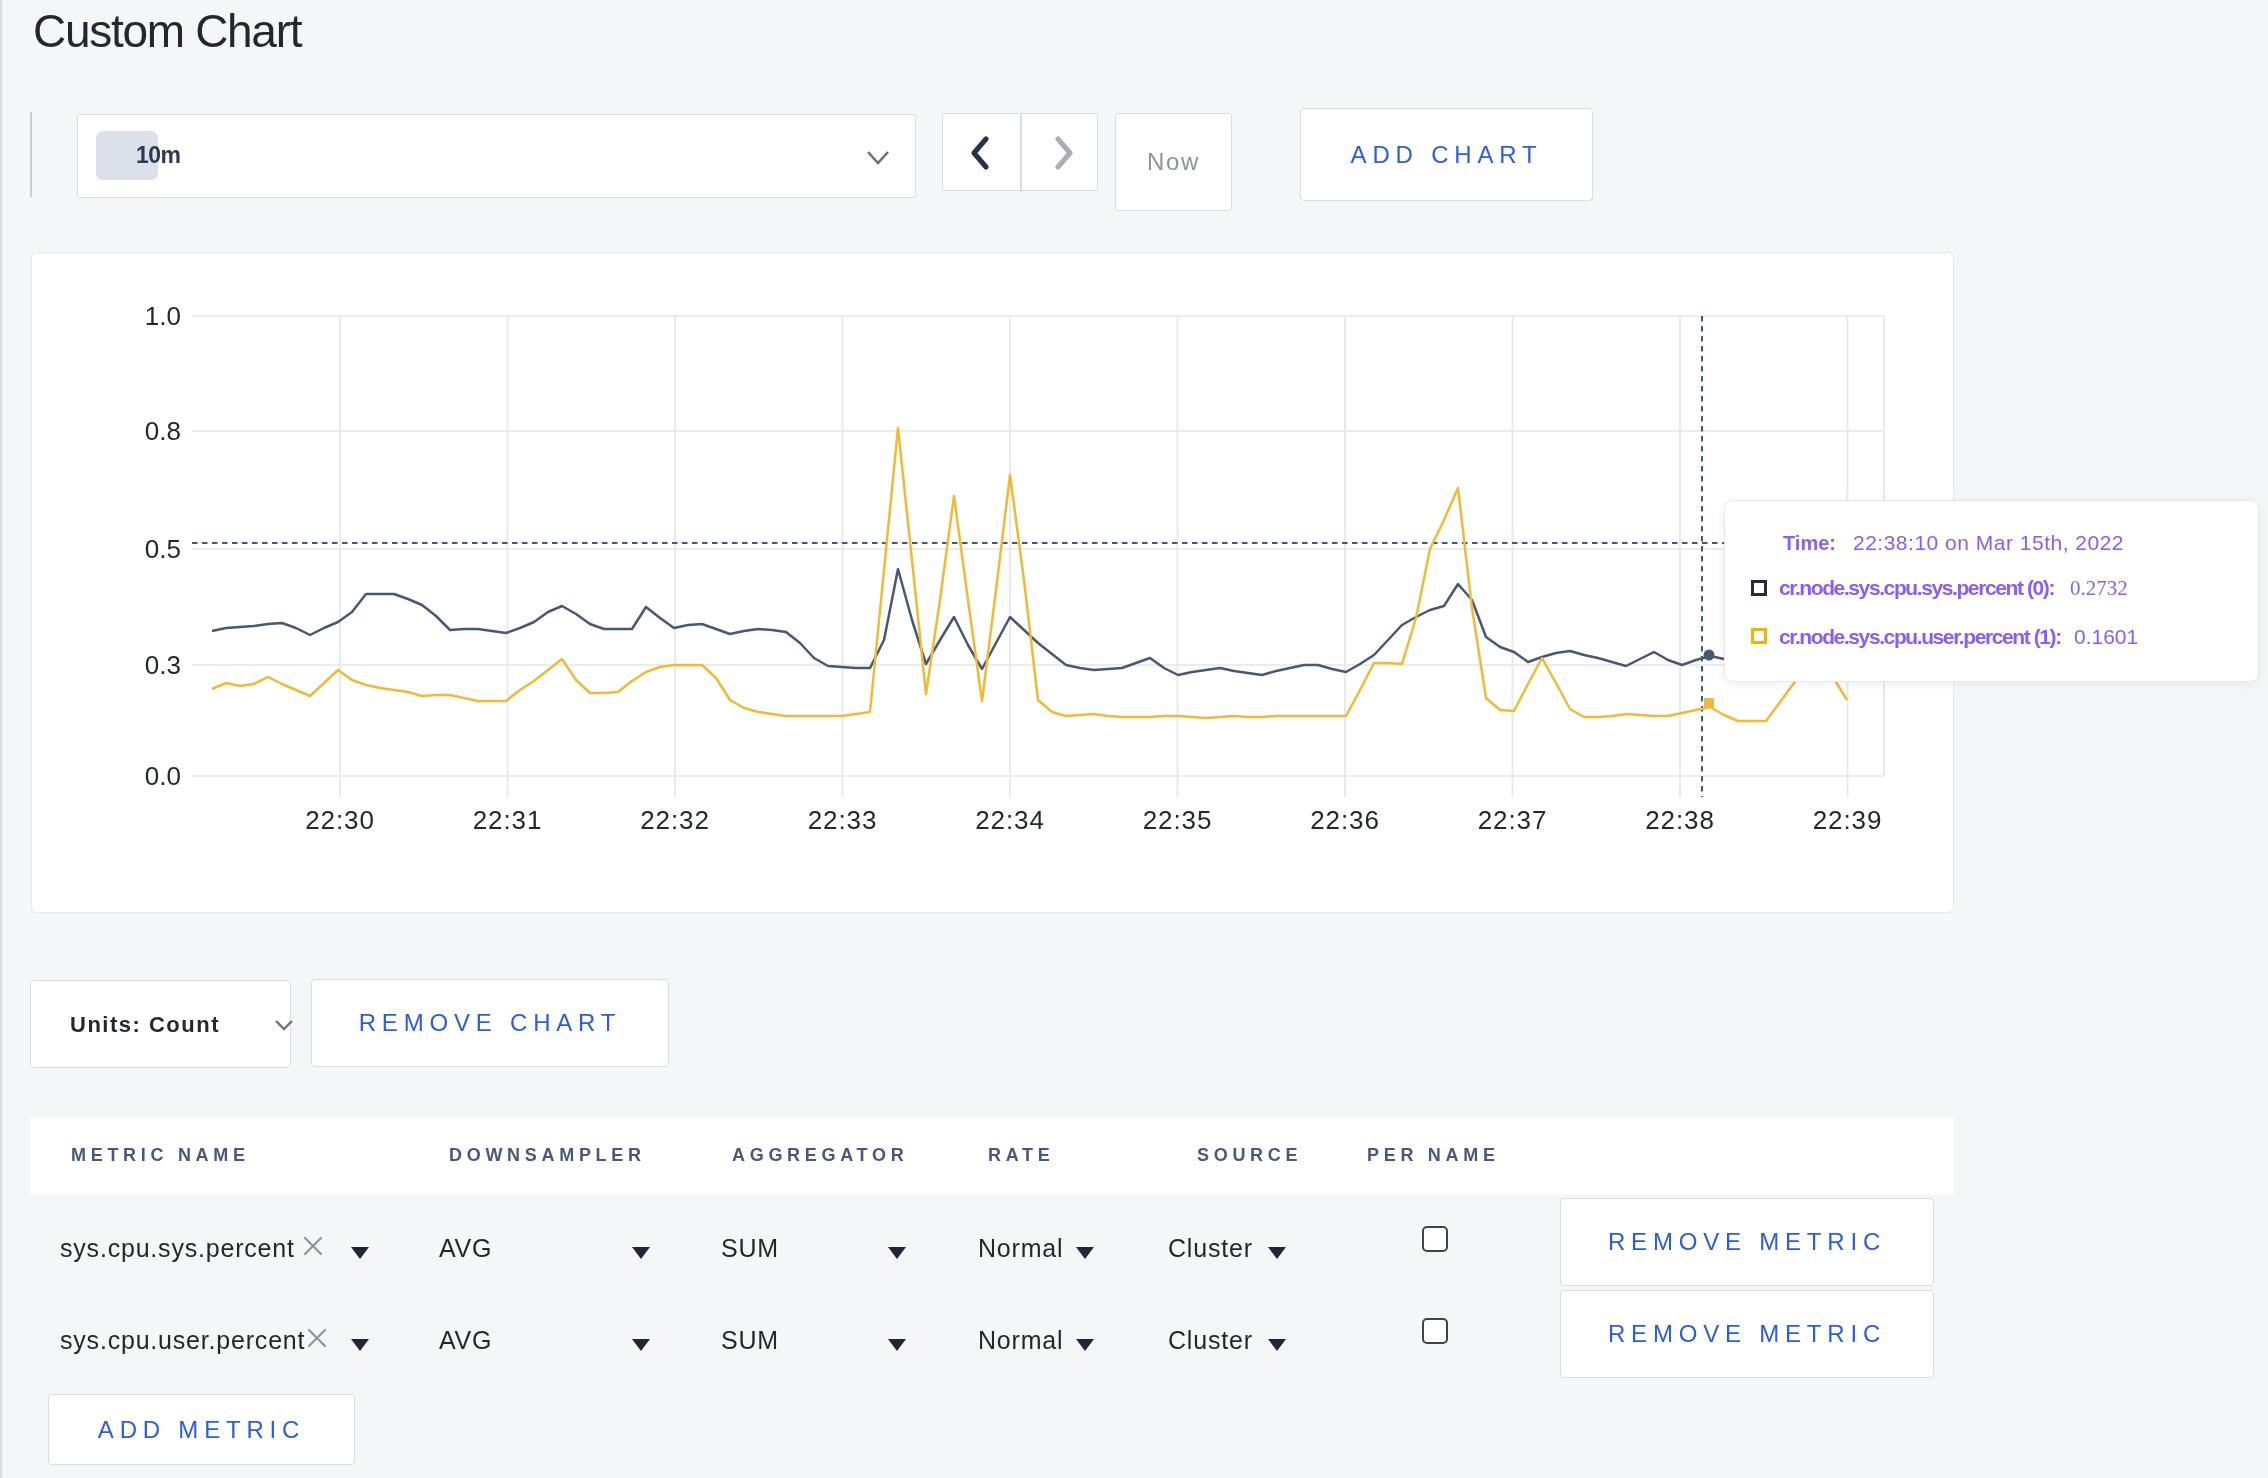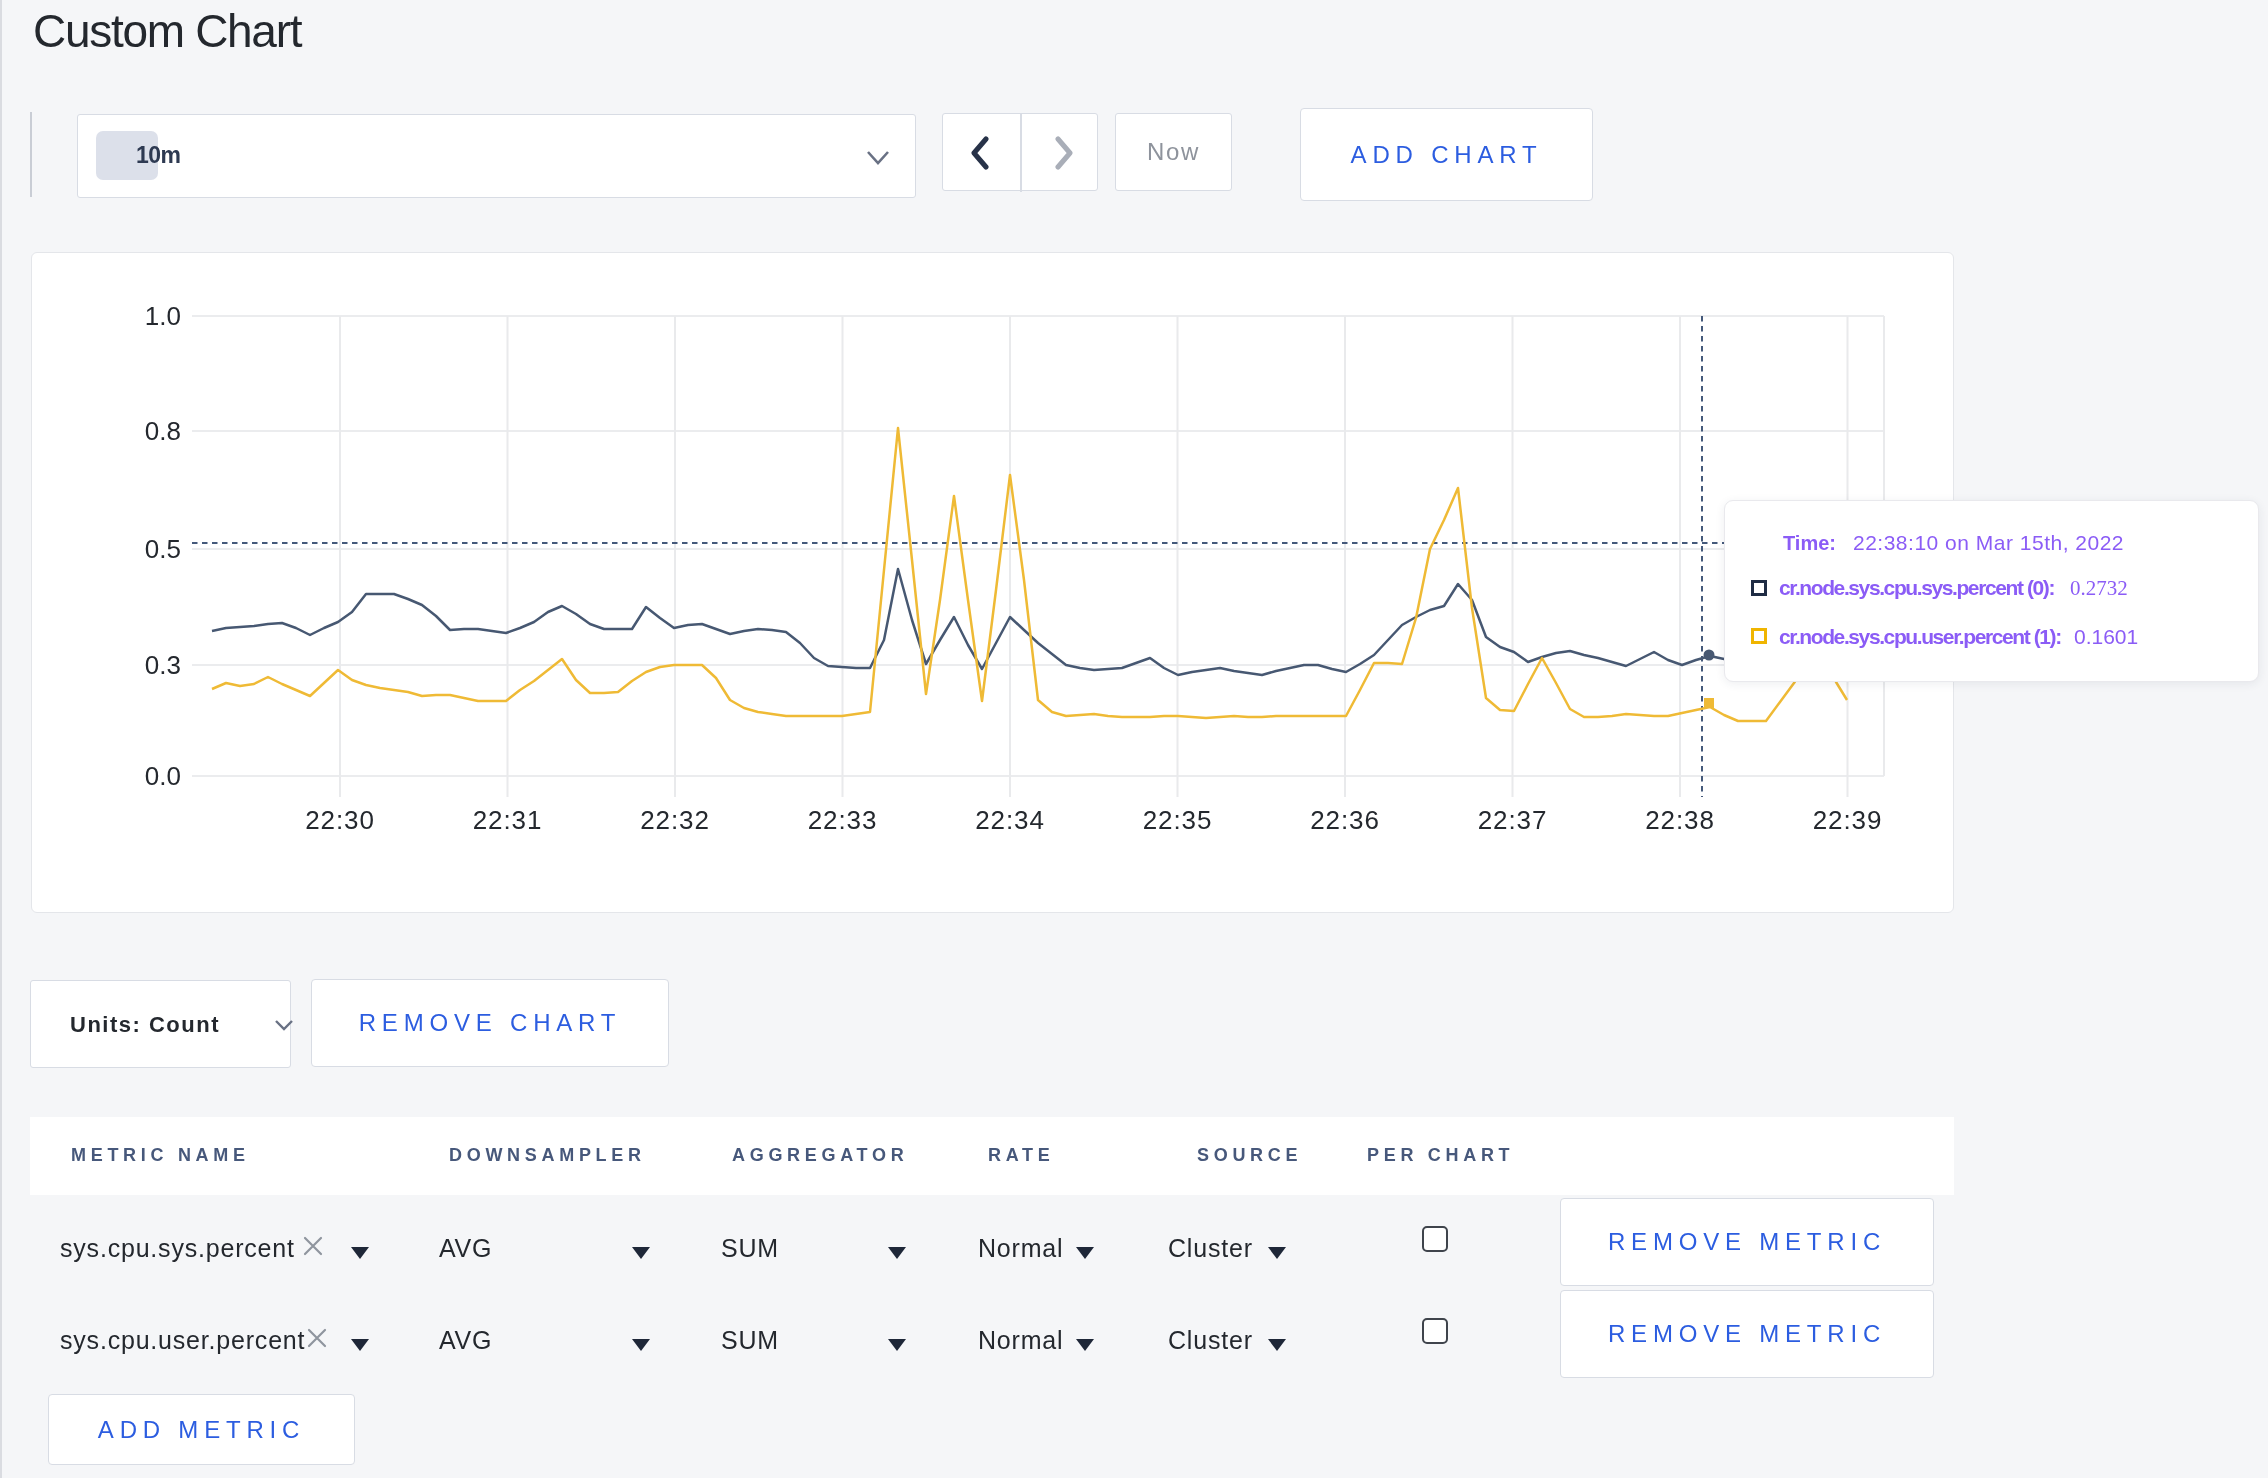--- a/index.html
+++ b/index.html
@@ -24,21 +24,21 @@
 </div>
 <div class="box" style="left:942px;top:113px;width:156px;height:78px;border-radius:3px;">
   <div class="abs" style="left:77px;top:0;width:1.5px;height:78px;background:#d8dce4;"></div>
   <svg class="abs" style="left:26px;top:22px;" width="22" height="34">
       <path d="M17 3 L5 17 L17 31" fill="none" stroke="#273248" stroke-width="5" stroke-linecap="round" stroke-linejoin="round"></path>
     </svg>
   <svg class="abs" style="left:110px;top:22px;" width="22" height="34">
       <path d="M5 3 L17 17 L5 31" fill="none" stroke="#a9aeb8" stroke-width="5" stroke-linecap="round" stroke-linejoin="round"></path>
     </svg>
 </div>
-<div class="box" style="left:1115px;top:113px;width:117px;height:78px;border-radius:3px;display:flex;align-items:center;justify-content:center;font-size:24px;letter-spacing:1.6px;color:#8e939c;">Now</div>
+<div class="box" style="left:1115px;top:113px;width:117px;height:98px;border-radius:3px;display:flex;align-items:center;justify-content:center;font-size:24px;letter-spacing:1.6px;color:#8e939c;">Now</div>
 <div class="box bluebtn" style="left:1300px;top:108px;width:293px;height:93px;border-radius:4px;">ADD CHART</div>
 
 <div class="abs" style="left:31px;top:252px;width:1923px;height:661px;background:#fff;border:1.5px solid #e4e6ea;border-radius:6px;"></div>
 <svg width="1923" height="661" viewBox="0 0 1923 661" style="position:absolute;left:31px;top:252px;font-family:'Liberation Sans',sans-serif;">
 <g transform="translate(-31,-252)">
 <line x1="192" y1="316" x2="1884" y2="316" stroke="#ebecee" stroke-width="2"></line>
 <line x1="192" y1="431" x2="1884" y2="431" stroke="#ebecee" stroke-width="2"></line>
 <line x1="192" y1="549" x2="1884" y2="549" stroke="#ebecee" stroke-width="2"></line>
 <line x1="192" y1="665" x2="1884" y2="665" stroke="#ebecee" stroke-width="2"></line>
 <line x1="192" y1="776" x2="1884" y2="776" stroke="#ebecee" stroke-width="2"></line>
@@ -94,21 +94,21 @@
     </svg>
 </div>
 <div class="box bluebtn" style="left:311px;top:979px;width:358px;height:88px;">REMOVE CHART</div>
 
 <div class="abs" style="left:30px;top:1117px;width:1924px;height:78px;background:#fff;"></div>
 <div class="abs hdr" style="left:71px;top:1145px;">METRIC NAME</div>
 <div class="abs hdr" style="left:449px;top:1145px;">DOWNSAMPLER</div>
 <div class="abs hdr" style="left:732px;top:1145px;">AGGREGATOR</div>
 <div class="abs hdr" style="left:988px;top:1145px;">RATE</div>
 <div class="abs hdr" style="left:1177px;top:1145px;margin-left:20px;">SOURCE</div>
-<div class="abs hdr" style="left:1367px;top:1145px;">PER CHART</div>
+<div class="abs hdr" style="left:1367px;top:1145px;">PER NAME</div>
 
 <div class="abs cell" style="left:60px;top:1234px;">sys.cpu.sys.percent</div>
 <div class="abs" style="left:302px;top:1235px;"><svg width="22" height="22" viewBox="0 0 22 22">
       <path d="M3 3 L19 19 M19 3 L3 19" stroke="#8f959e" stroke-width="2.2" stroke-linecap="round"></path>
     </svg></div>
 <div class="abs tri" style="left:351px;top:1247px;"></div>
 <div class="abs cell" style="left:439px;top:1234px;">AVG</div>
 <div class="abs tri" style="left:632px;top:1247px;"></div>
 <div class="abs cell" style="left:721px;top:1234px;">SUM</div>
 <div class="abs tri" style="left:888px;top:1247px;"></div>

